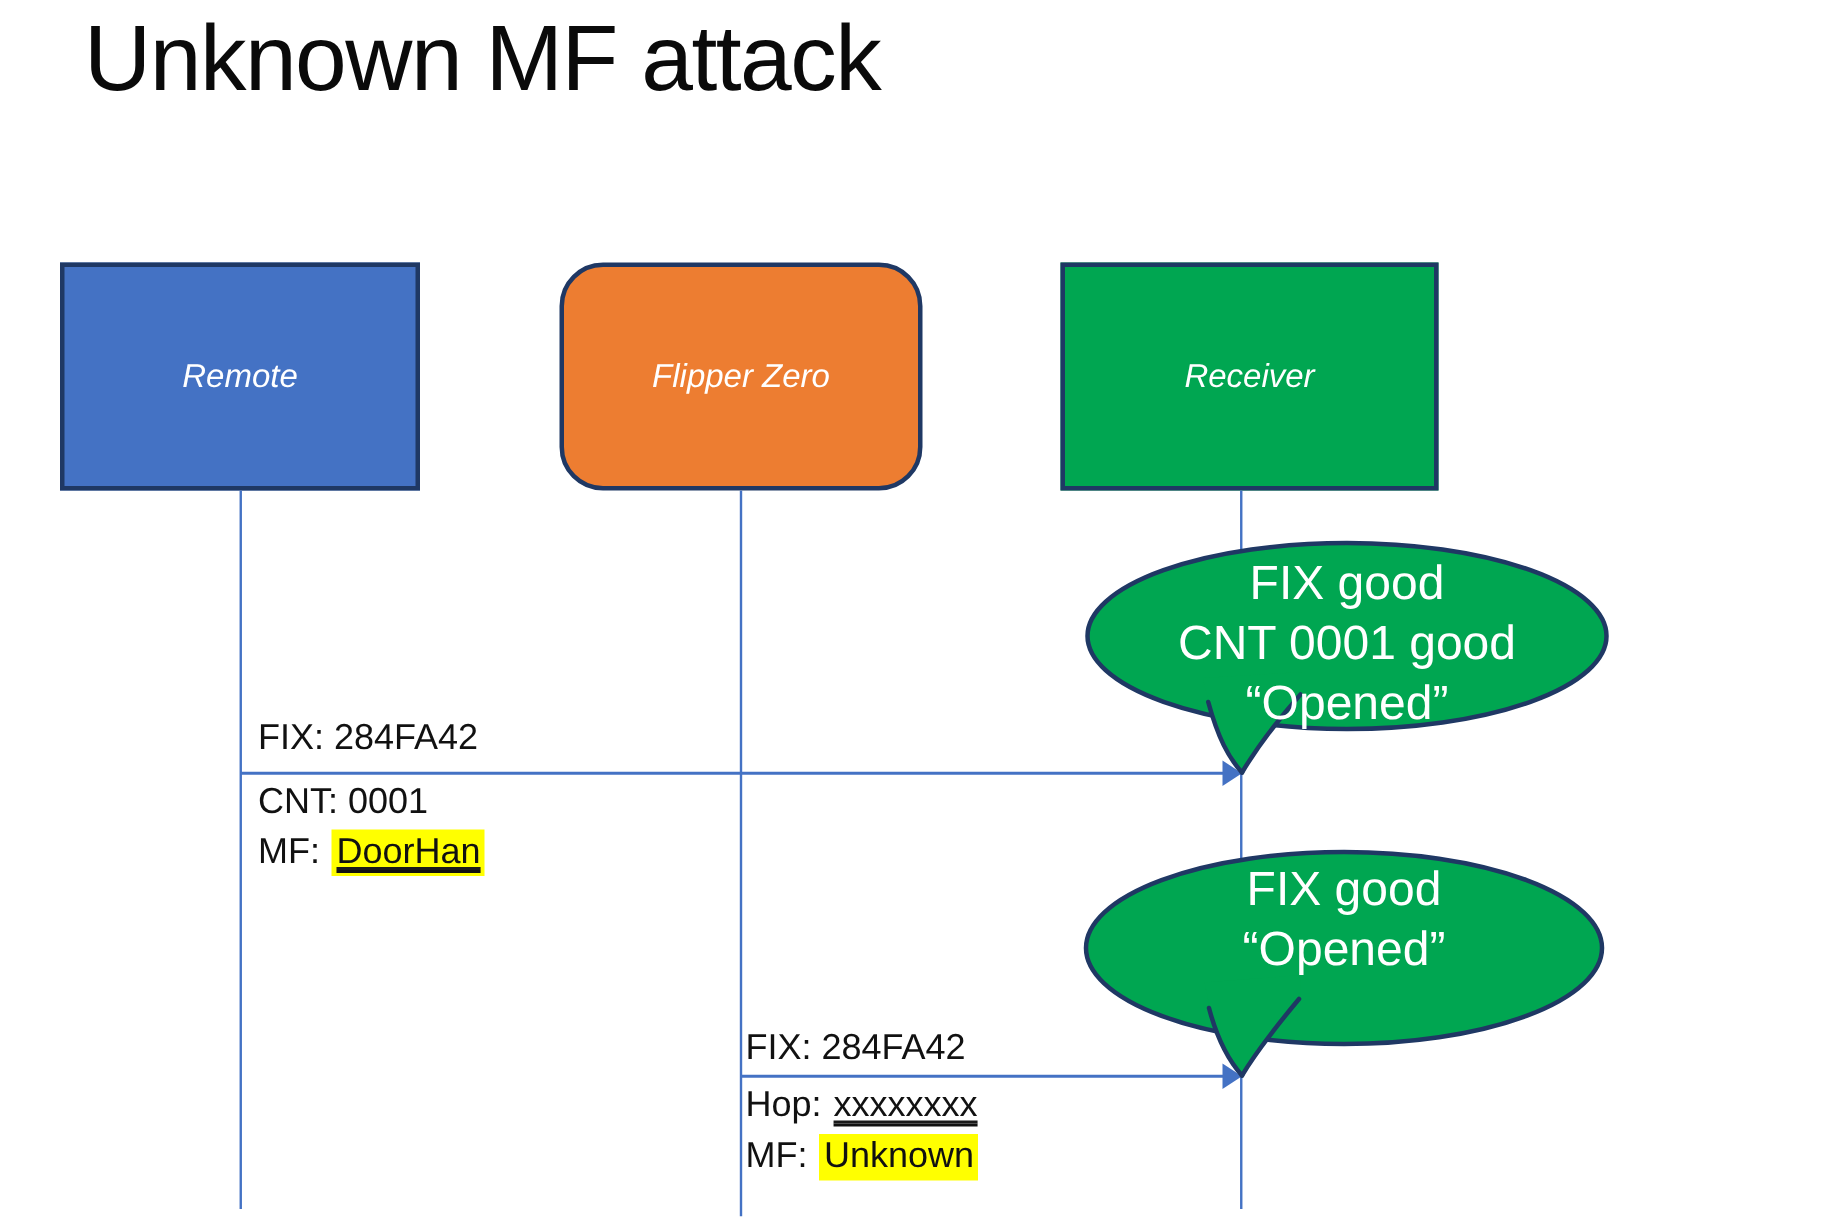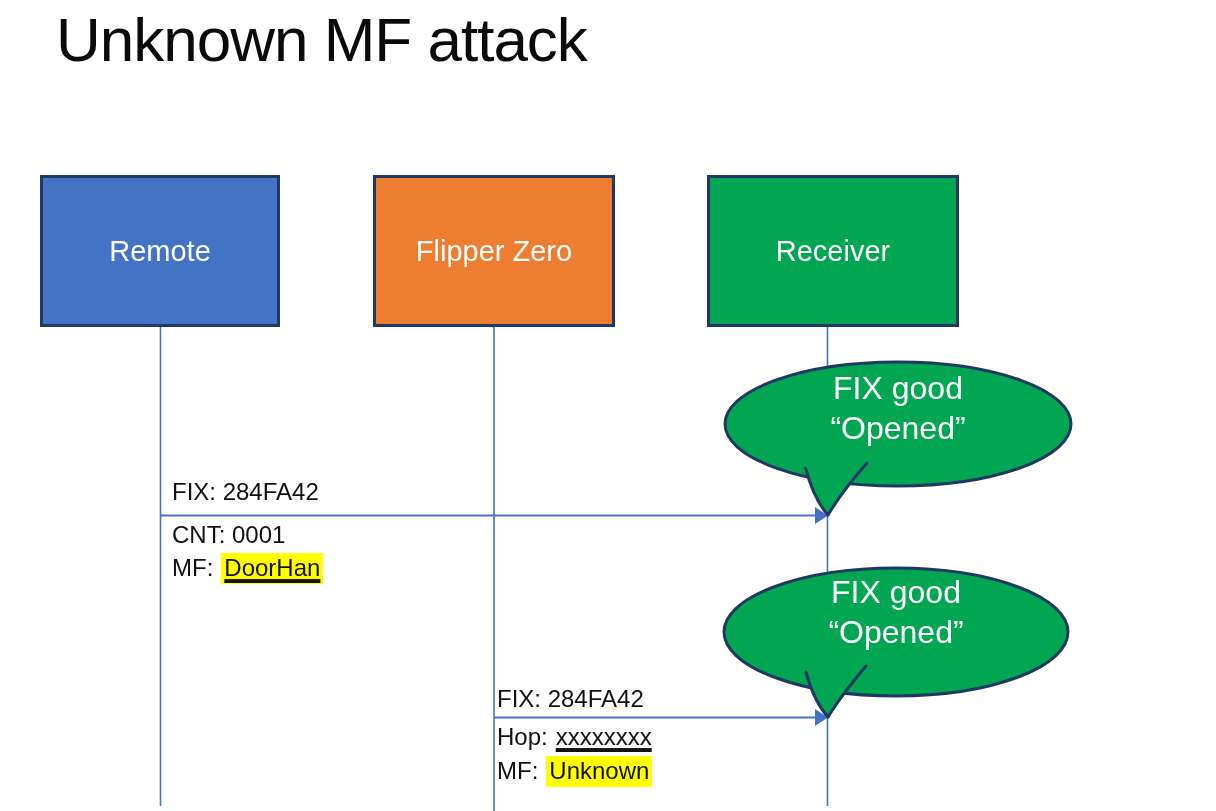--- a/index.html
+++ b/index.html
@@ -10,24 +10,24 @@
   .abs{position:absolute;}
   
   #title{
     left:56px;top:4px;font-size:62px;font-weight:300;color:#0a0a0a;
     letter-spacing:-1px;white-space:nowrap;
   }
   
   .actor{
     top:175px;height:152px;border:3px solid #1F3864;box-sizing:border-box;
     display:flex;align-items:center;justify-content:center;
-    color:#ffffff;font-size:29px;
+    color:#ffffff;font-size:22px;font-style:italic;
   }
   #actor-remote{left:40px;width:240px;background:#4472C4;}
-  #actor-flipper{left:373px;width:242px;background:#ED7D31;}
+  #actor-flipper{left:373px;width:242px;background:#ED7D31;border-radius:29px;}
   #actor-receiver{left:707px;width:252px;background:#00A651;}
   
   #diagram{left:0;top:0;width:1216px;height:811px;}
   
   .msg-line{
     font-size:24px;color:#111111;white-space:nowrap;line-height:28px;
   }
   .pfx{margin-right:8px;}
   .hl{background:#FFFF00;padding:1px 3px 3px 3px;}
   .sq{
@@ -100,19 +100,20 @@
 <div class="abs msg-line" style="left:497px;top:685px;">FIX: 284FA42</div>
 <div class="abs msg-line" style="left:497px;top:723px;">
   <span class="pfx">Hop:</span><span class="sq"><span class="ul">xxxxxxxx</span></span>
 </div>
 <div class="abs msg-line" style="left:497px;top:757px;">
   <span class="pfx">MF:</span><span class="hl">Unknown</span>
 </div>
 
 <div class="abs callout-text" id="callout1-text">
   <div>FIX good</div>
+  <div>CNT 0001 good</div>
   <div>“Opened”</div>
 </div>
 
 <div class="abs callout-text" id="callout2-text">
   <div>FIX good</div>
   <div>“Opened”</div>
 </div>
 
 </body></html>

